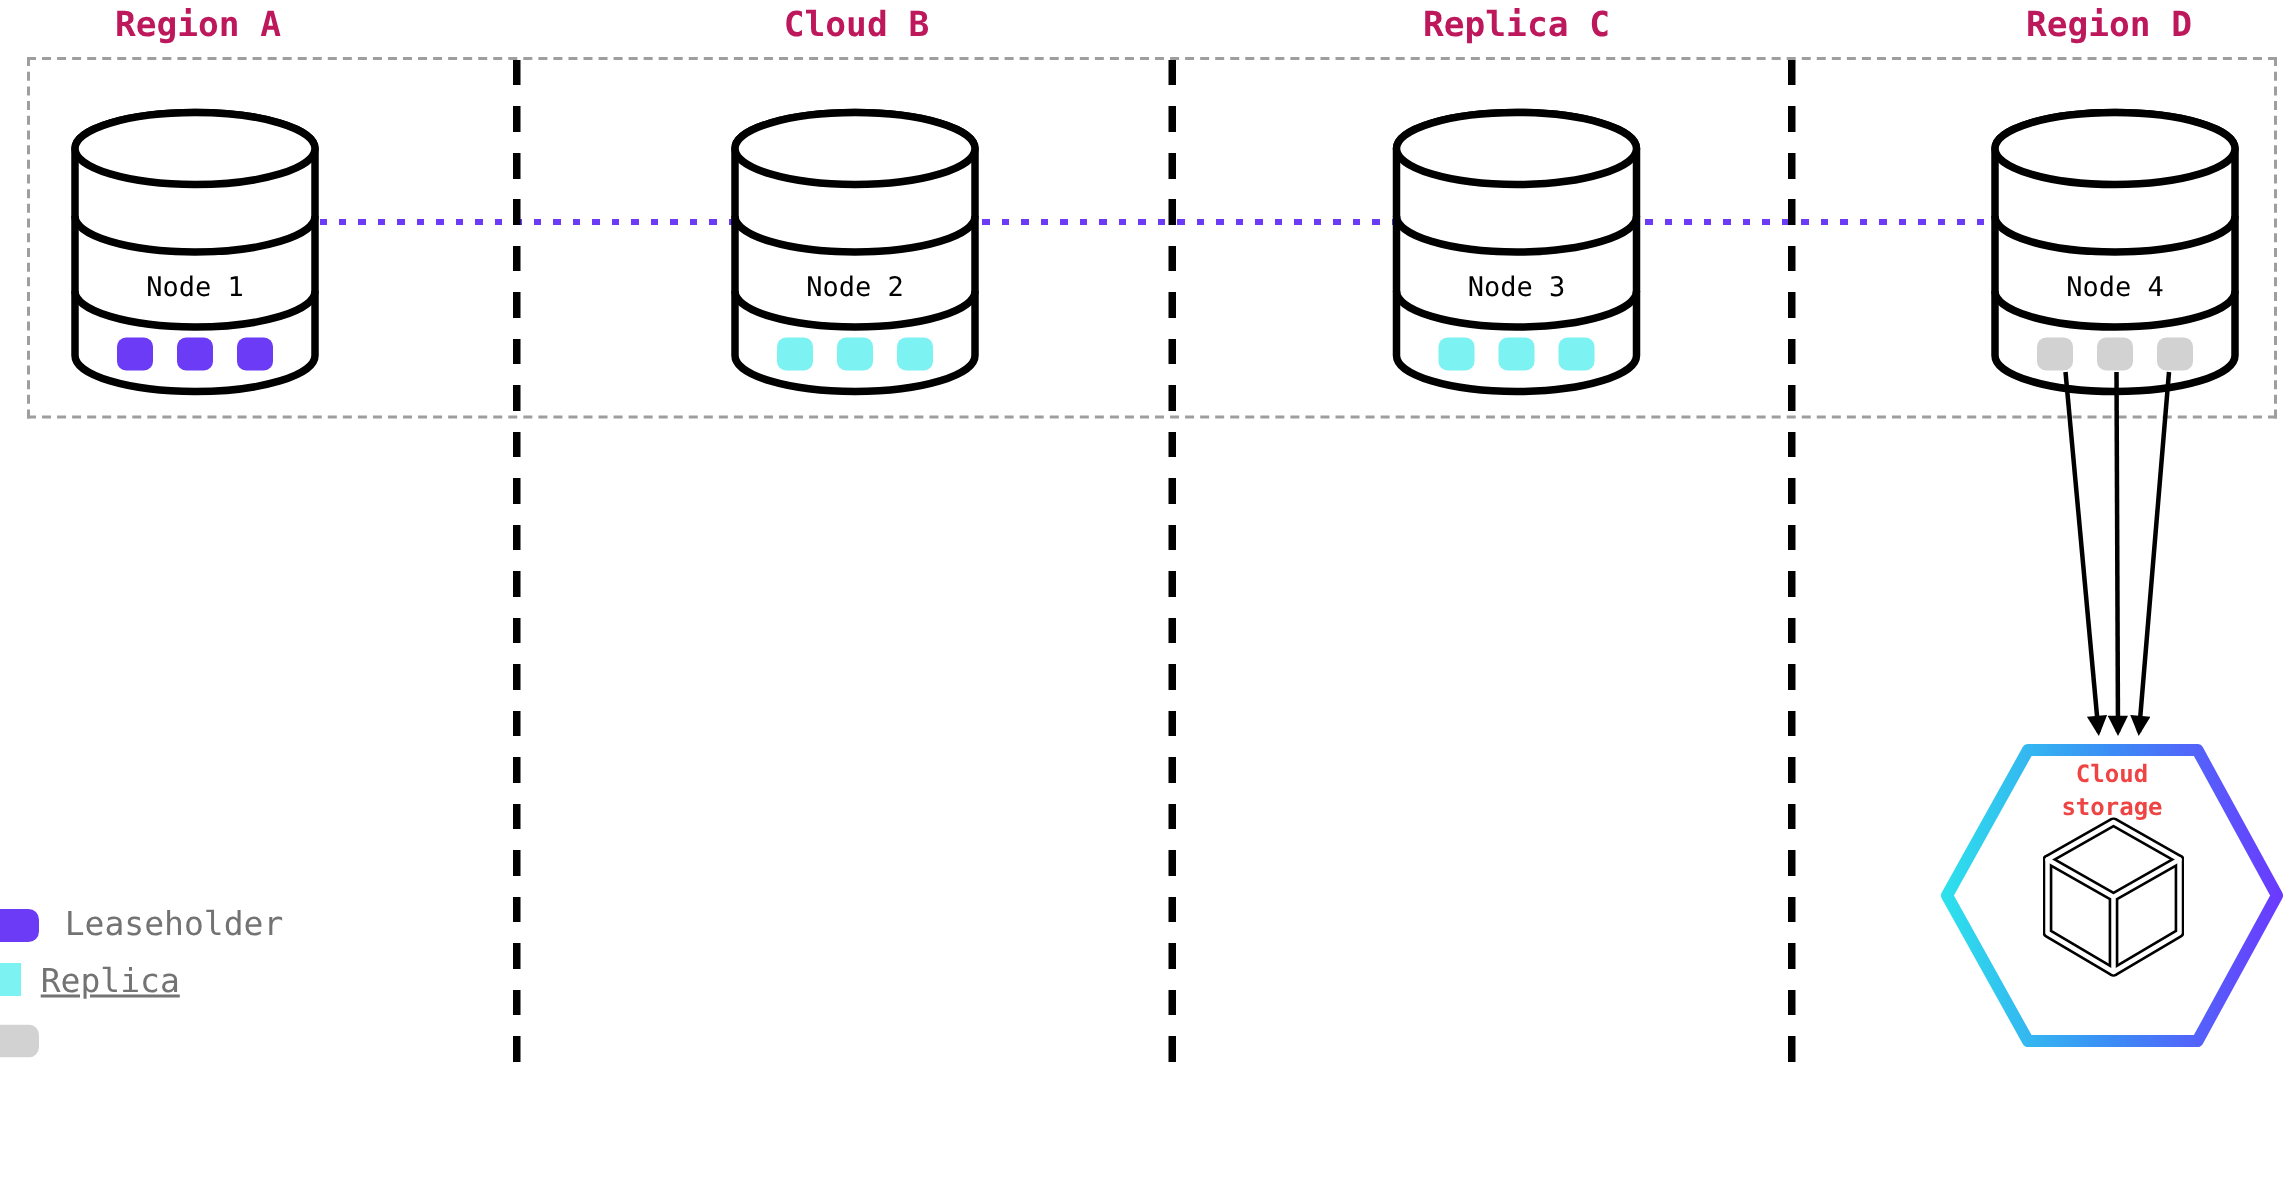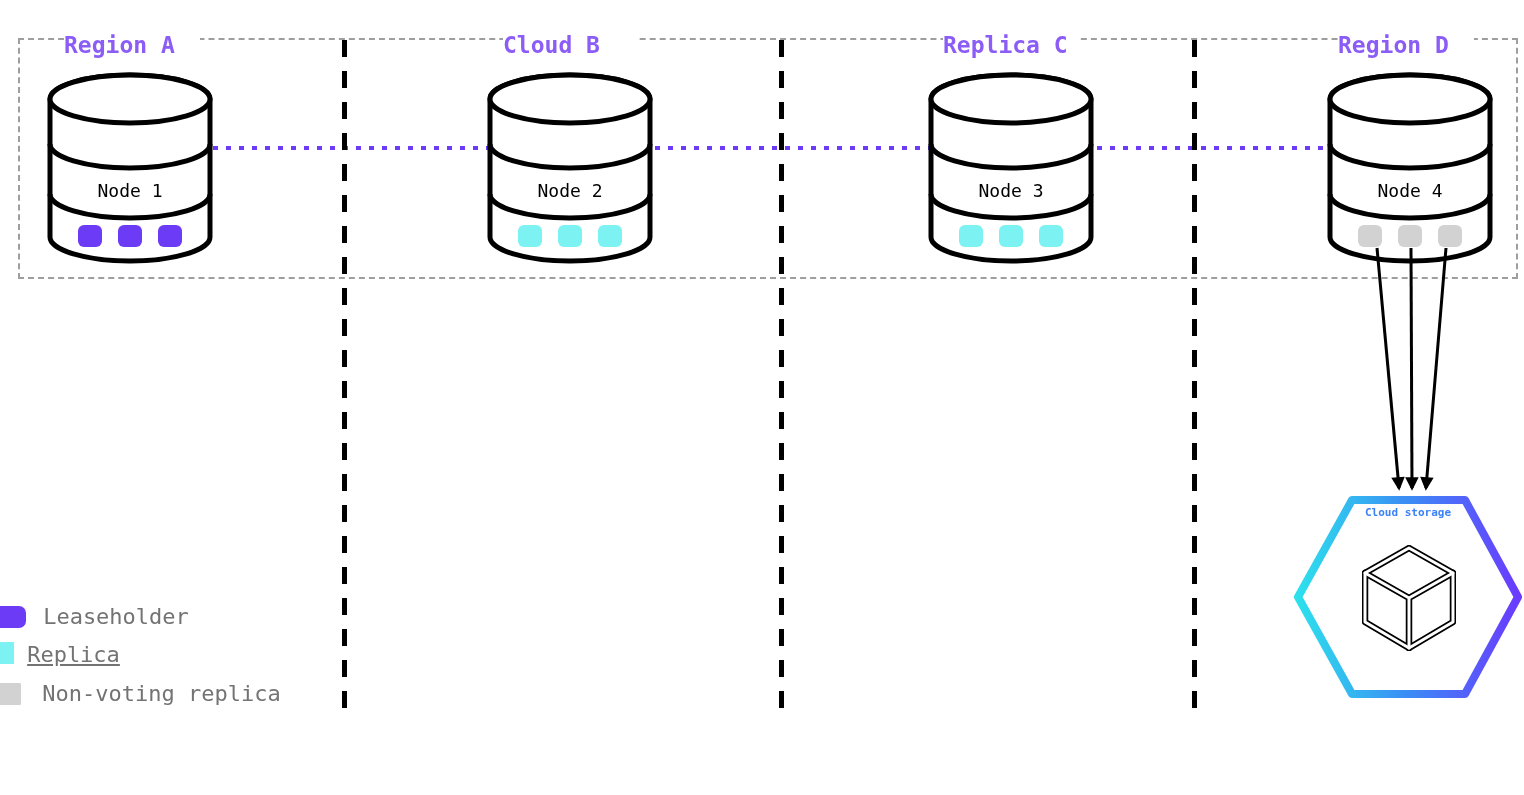--- a/index.html
+++ b/index.html
@@ -19,37 +19,37 @@
     background:repeating-linear-gradient(to bottom,#000 0 17px,transparent 17px 31px);
   }
   #divider-1{left:342px;} #divider-2{left:779px;} #divider-3{left:1192px;}
   
   .replication-line{
     left:213px;top:146px;width:1117px;height:4px;z-index:1;
     background:repeating-linear-gradient(to right,#6b3bf5 0 5px,transparent 5px 13px);
   }
   
   .region-label{
-    top:1px;width:136px;height:32px;line-height:32px;
-    background:#fff;color:#8b5cf6;font-weight:bold;font-size:23px;z-index:4;margin-top:28px;
+    top:1px;width:136px;height:32px;line-height:32px;text-align:center;
+    background:#fff;color:#be185d;font-weight:bold;font-size:23px;z-index:4;
   }
   #region-label-a{left:64px;} #region-label-b{left:503px;}
   #region-label-c{left:943px;} #region-label-d{left:1338px;}
   
   .node-svg{top:72px;width:166px;height:192px;z-index:3;}
   #node-1{left:47px;} #node-2{left:487px;} #node-3{left:928px;} #node-4{left:1327px;}
   .node-text{font-family:"DejaVu Sans Mono","Liberation Mono",monospace;font-size:18px;fill:#000;}
   
   #arrows-svg{left:1360px;top:244px;width:100px;height:258px;z-index:4;}
   
   #hexagon-svg{left:1292px;top:491px;width:232px;height:212px;z-index:3;}
   #cube-svg{left:1362px;top:545px;width:94px;height:106px;z-index:4;}
   .hex-label{
     left:1352px;top:505px;width:112px;z-index:5;text-align:center;
-    font-size:11px;font-weight:bold;color:#3b82f6;line-height:1.4;
+    font-size:16px;font-weight:bold;color:#ef4444;line-height:1.4;
   }
   
   .legend-swatch{width:32px;height:22px;z-index:5;}
   #legend-swatch-1{left:-6px;top:606px;}
   #legend-swatch-2{left:-6px;top:642px;}
   #legend-swatch-3{left:-6px;top:683px;}
   .legend-label{
     height:33px;line-height:33px;text-align:center;background:#fff;
     font-size:22px;color:#737373;z-index:5;
   }
@@ -160,15 +160,14 @@
   <div id="legend-label-1" class="abs legend-label">Leaseholder</div>
 
   <svg id="legend-swatch-2" class="abs legend-swatch" viewBox="0 0 32 22">
     <rect x="0" y="0" width="32" height="22" rx="7" fill="#7df2f2"></rect>
   </svg>
   <div id="legend-label-2" class="abs legend-label">Replica</div>
 
   <svg id="legend-swatch-3" class="abs legend-swatch" viewBox="0 0 32 22">
     <rect x="0" y="0" width="32" height="22" rx="7" fill="#d2d2d2"></rect>
   </svg>
-  <div id="legend-label-3" class="abs legend-label">Non-voting replica</div>
 
 </div>
 
 </body></html>

